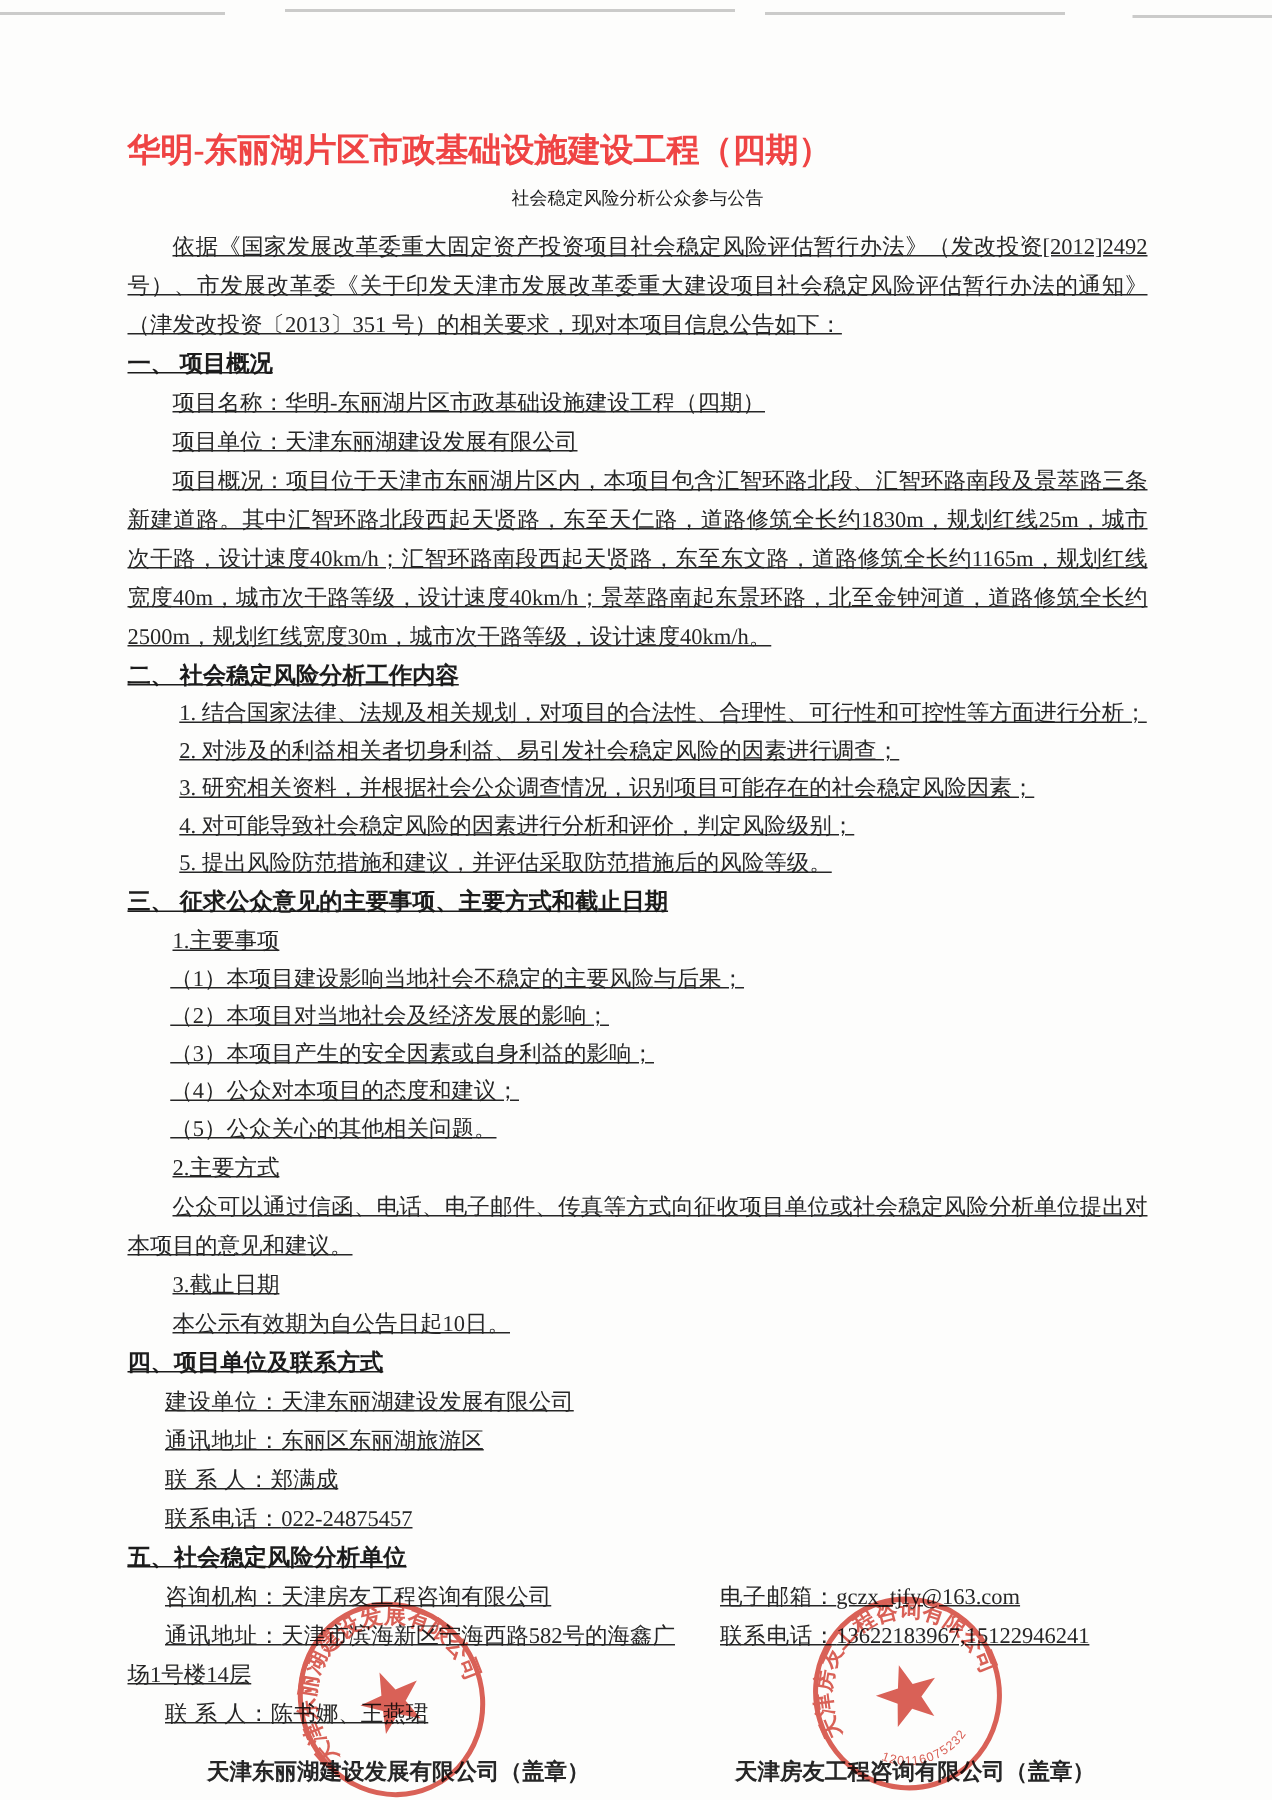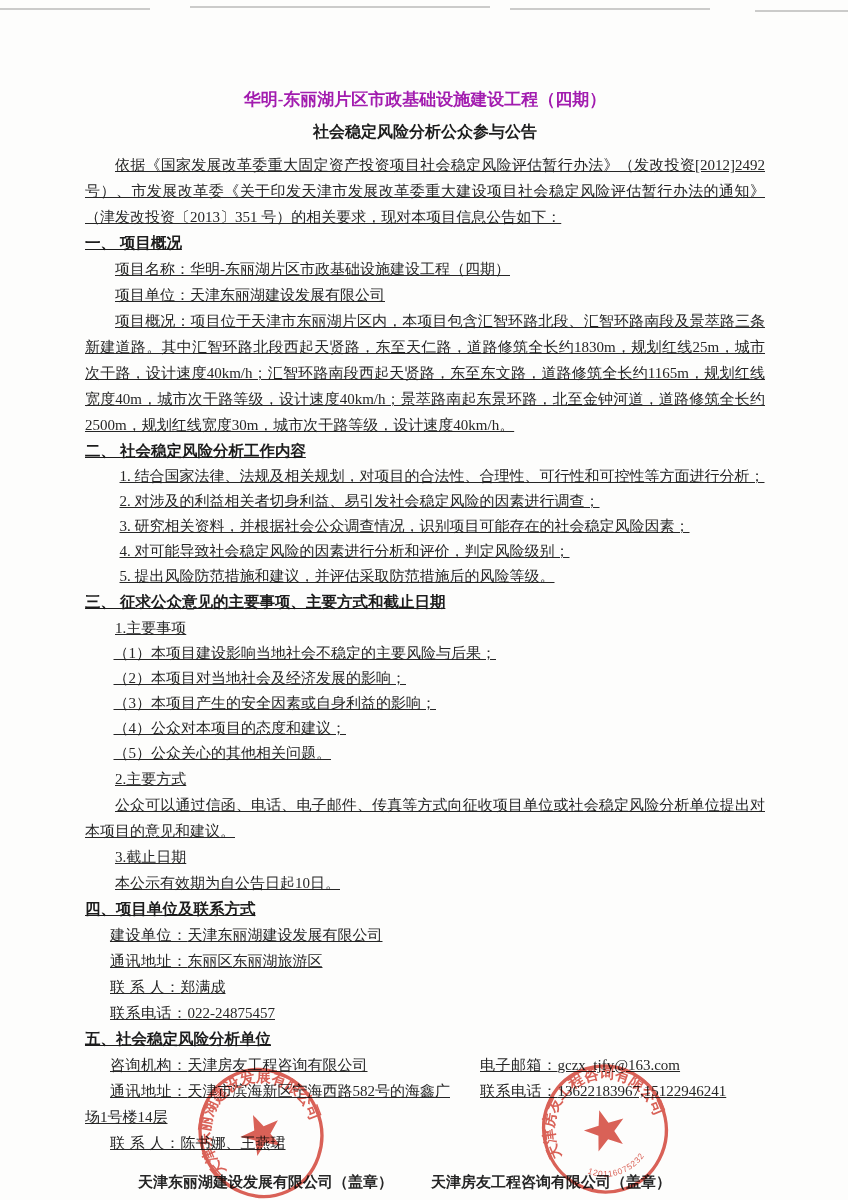--- a/index.html
+++ b/index.html
@@ -13,27 +13,27 @@
     font-family: "Liberation Serif", "DejaVu Serif", serif;
     color: #262626;
   }
   .scanline { position:absolute; background:#8f8f8f; height:2px; opacity:.45; }
   .content {
     position: absolute;
     left: 85px; top: 86px;
     width: 680px;
   }
   .doc-title {
-    margin: 0; text-align: center;
-    font-size: 17px; font-weight: bold; line-height: 28px;
-    color:#a21caf;
+    margin: 0; 
+    font-size: 22px; font-weight: bold; line-height: 28px;
+    color:#ef4444;
   }
   .doc-subtitle {
     margin: 4px 0 6px; text-align: center;
-    font-size: 16px; font-weight: bold; line-height: 28px;
+    font-size: 12px; font-weight: normal; line-height: 28px;
     color:#1c1c1c;
   }
   p { margin: 0; font-size: 15px; line-height: 26px; text-decoration: underline; }
   .just { text-align: justify; }
   .indent { text-indent: 2em; }
   h3.sec {
     margin: 0; font-size: 15.5px; font-weight: bold;
     line-height: 26px; color:#1c1c1c;text-decoration:underline;
   }
   .num-item { padding-left: 2.3em; line-height: 25px; }
@@ -44,21 +44,21 @@
   .twocol { display: flex; }
   .twocol .col-l { width: 370px; }
   .twocol .col-r { flex: 1; }
   .contact-label { letter-spacing: 0.5px; margin-left: 25px; }
   .footer-seals {
     display: flex; align-items: flex-start;
     margin-top: 14px;
     font-weight: bold; font-size: 15px; line-height: 24px;
   }
   .seal-line-left { margin-left: 53px; }
-  .seal-line-right { margin-left: auto; margin-right: 94px; }
+  .seal-line-right { margin-left: auto; margin-right: 35px; }
   
   .stamp {
     position: absolute; width: 138px; height: 138px;
     opacity: .85; mix-blend-mode: multiply; pointer-events: none;
   }
   .stamp-left  { left: 192px; top: 1064px; transform: rotate(-24deg); }
   .stamp-right { left: 536px; top: 1060px; transform: rotate(-17deg); }
   .ring { fill: none; stroke: #d5463a; stroke-width: 3.4px; }
   .star { fill: #d5463a; }
   .seal-text { fill: #d5463a; font-size: 15px; font-weight: bold;

